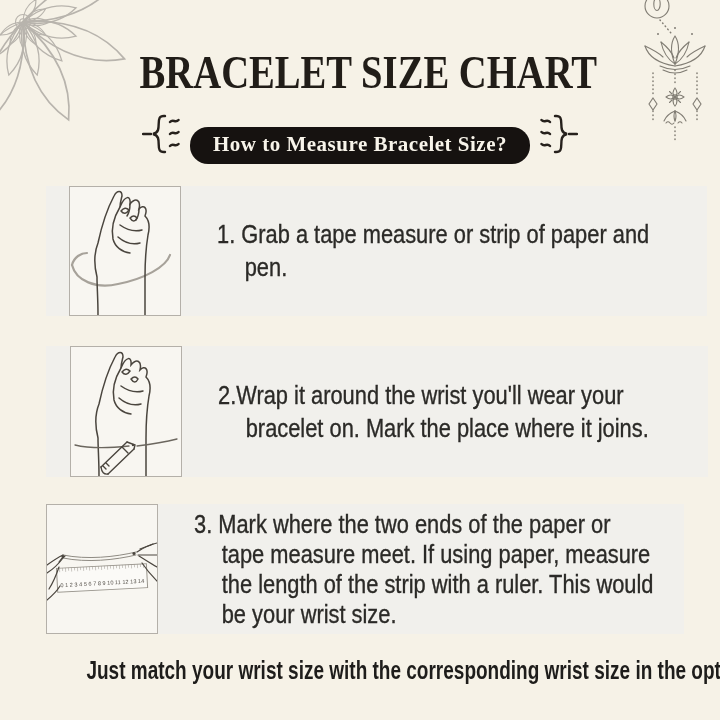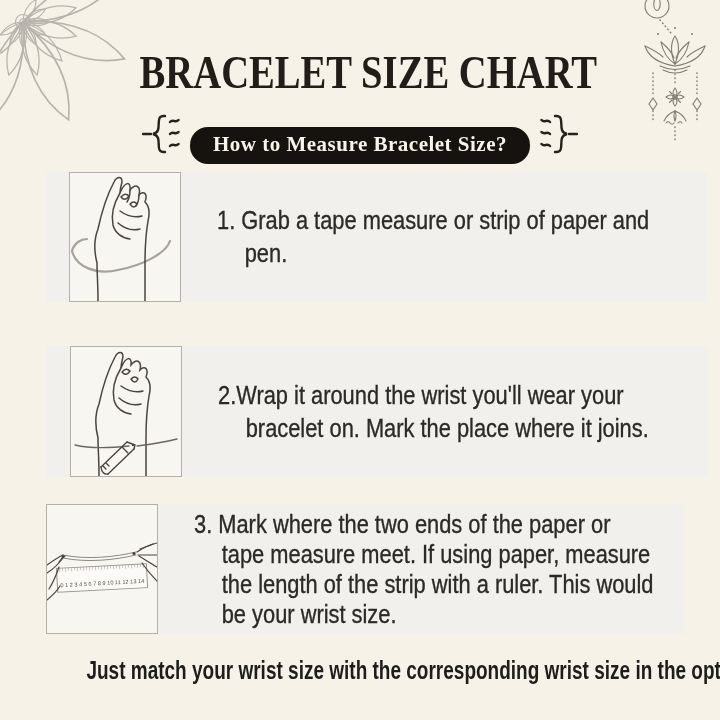--- a/index.html
+++ b/index.html
@@ -15,21 +15,21 @@
   .title span{display:inline-block;transform:scaleX(0.84);transform-origin:center;white-space:nowrap;}
   
   .badge-row{position:absolute;top:104px;left:0;width:100%;display:flex;justify-content:center;
              align-items:center;gap:10px;}
   .badge{background:#161210;color:#f8f4ea;font-family:"Liberation Serif",serif;font-weight:700;
          font-size:21px;letter-spacing:0.5px;padding:5px 23px 7px;border-radius:18px;white-space:nowrap;margin-top:23px;}
   .flourish{flex:none;}
   .flourish.right{transform:scaleX(-1);}
   
   .step{position:absolute;left:46px;width:638px;background:#f1f0ec;display:flex;align-items:center;}
-  .step1{top:172px;height:130px;padding-left:23px;}
+  .step1{top:186px;height:130px;padding-left:23px;}
   .step2{top:346px;height:131px;padding-left:24px;}
   .step3{top:504px;height:130px;}
   .illus{flex:none;width:112px;height:100%;background:#f8f6f1;border:1px solid #b4b0a9;
          box-sizing:border-box;display:flex;align-items:center;justify-content:center;}
   .illus svg{display:block;}
   .step-text{margin:0 0 0 36px;font-size:26px;line-height:33px;font-weight:400;color:#2b2a27;
              white-space:pre;padding-left:33px;text-indent:-33px;
              -webkit-text-stroke:0.35px #2b2a27;
              transform:scaleX(0.84);transform-origin:left center;}
   .step3 .step-text{line-height:30px;}

